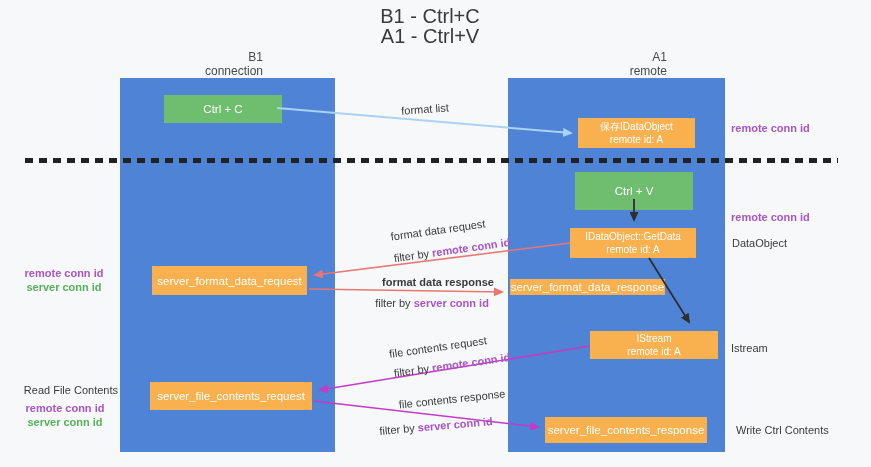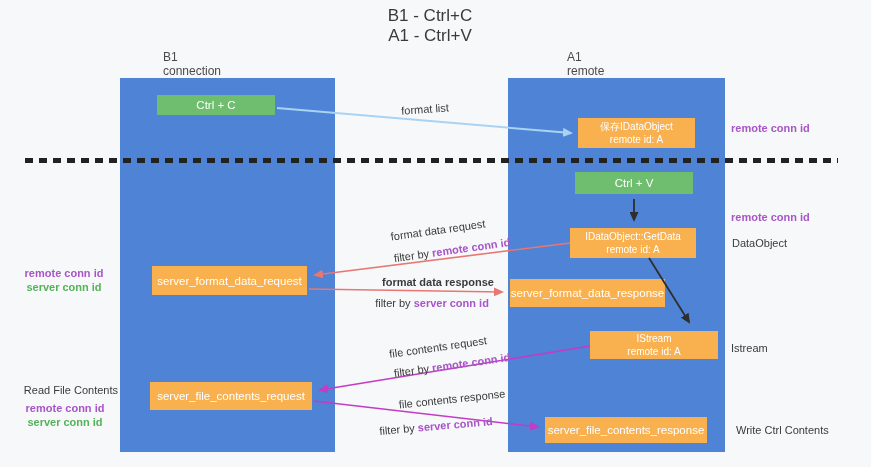--- a/index.html
+++ b/index.html
@@ -1,22 +1,22 @@
 <!DOCTYPE html>
 <html><head>
 <meta charset="utf-8">
 <style>
   html,body{margin:0;padding:0;}
   body{font-family:"Liberation Sans",sans-serif;background:#f7f8f9;}
   .canvas{position:relative;width:871px;height:467px;background:#f7f8f9;overflow:hidden;}
 
   .title{position:absolute;left:320px;top:6px;width:220px;text-align:center;
-         font-size:17px;color:#3a3a3a;line-height:20px;}
+         font-size:20px;color:#3a3a3a;line-height:20px;}
 
-  .col-header{position:absolute;text-align:left;font-size:12px;color:#4a4a4a;line-height:14px;}
+  .col-header{position:absolute;text-align:right;font-size:12px;color:#4a4a4a;line-height:14px;}
   .col-header .nm{font-size:12px;}
 
   .column{position:absolute;top:78px;height:374px;background:#4e83d6;z-index:1;}
   .col-left{left:120px;width:215px;}
   .col-right{left:508px;width:217px;}
 
   .dashed-divider{position:absolute;left:25px;top:158px;width:813px;height:5px;z-index:5;
     background:repeating-linear-gradient(90deg,#222 0 8px,transparent 8px 14px);}
 
   .node{position:absolute;display:flex;align-items:center;justify-content:center;
@@ -50,47 +50,47 @@
   <div class="col-header" style="left:567px;top:50px;width:100px;">
     <div class="nm">A1</div>
     <div>remote</div>
   </div>
 
   <div class="column col-left"></div>
   <div class="column col-right"></div>
 
   <div class="dashed-divider"></div>
 
-  <div class="node green" style="left:157px;top:95px;width:118px;height:20px;">
+  <div class="node green" style="left:164px;top:95px;width:118px;height:28px;">
     <span class="one">Ctrl + C</span>
   </div>
 
   <div class="node orange" style="left:578px;top:118px;width:117px;height:30px;">
     <span class="two">
       <span style="display:block;">保存IDataObject</span>
       <span style="display:block;">remote id: A</span>
     </span>
   </div>
 
-  <div class="node green" style="left:575px;top:172px;width:118px;height:22px;">
+  <div class="node green" style="left:575px;top:172px;width:118px;height:38px;">
     <span class="one">Ctrl + V</span>
   </div>
 
   <div class="node orange" style="left:570px;top:228px;width:126px;height:30px;">
     <span class="two">
       <span style="display:block;">IDataObject::GetData</span>
       <span style="display:block;">remote id: A</span>
     </span>
   </div>
 
   <div class="node orange" style="left:152px;top:266px;width:155px;height:29px;">
     <span class="one">server_format_data_request</span>
   </div>
 
-  <div class="node orange" style="left:510px;top:279px;width:155px;height:28px;">
+  <div class="node orange" style="left:510px;top:279px;width:155px;height:16px;">
     <span class="one">server_format_data_response</span>
   </div>
 
   <div class="node orange" style="left:590px;top:331px;width:128px;height:28px;">
     <span class="two">
       <span style="display:block;">IStream</span>
       <span style="display:block;">remote id: A</span>
     </span>
   </div>
 

